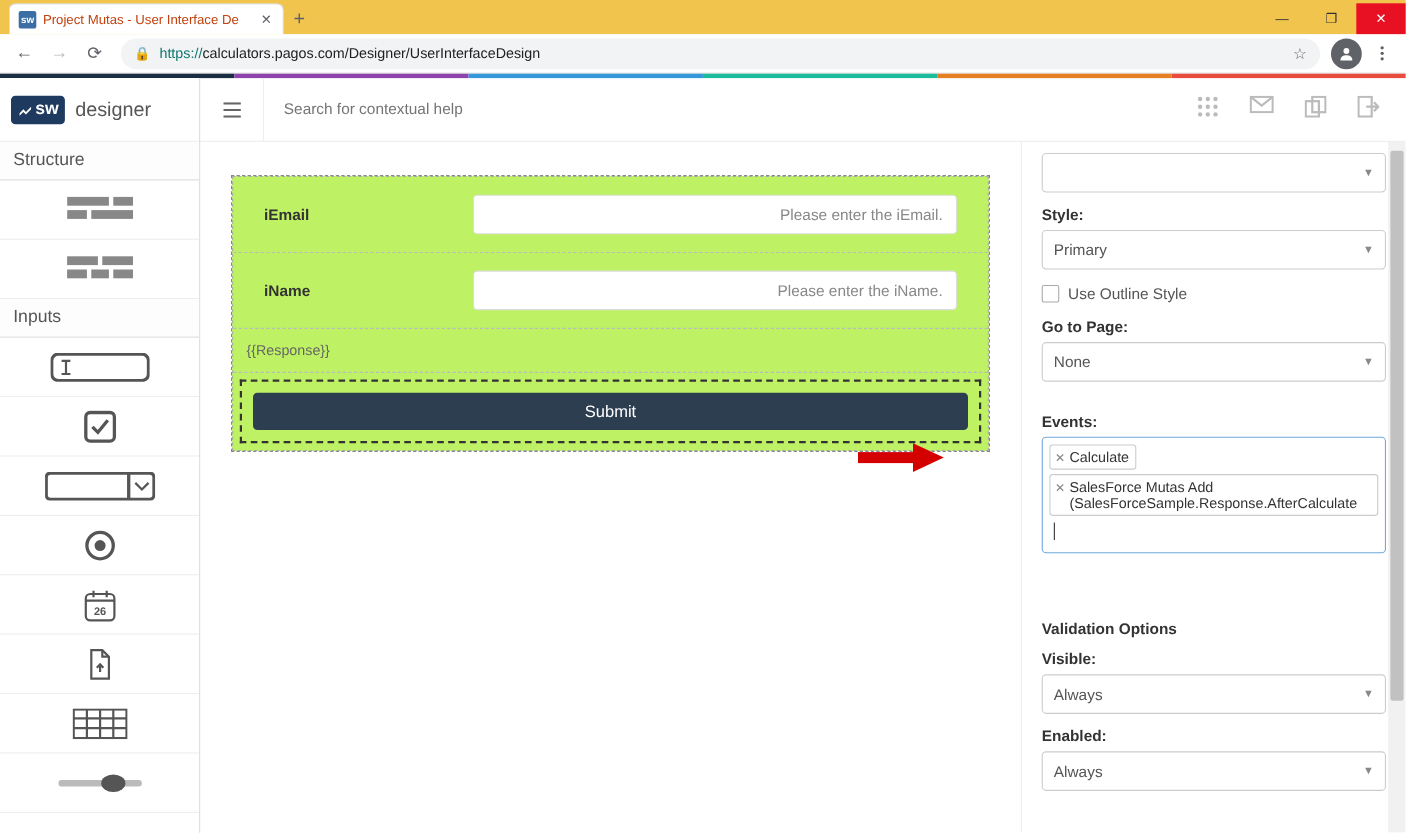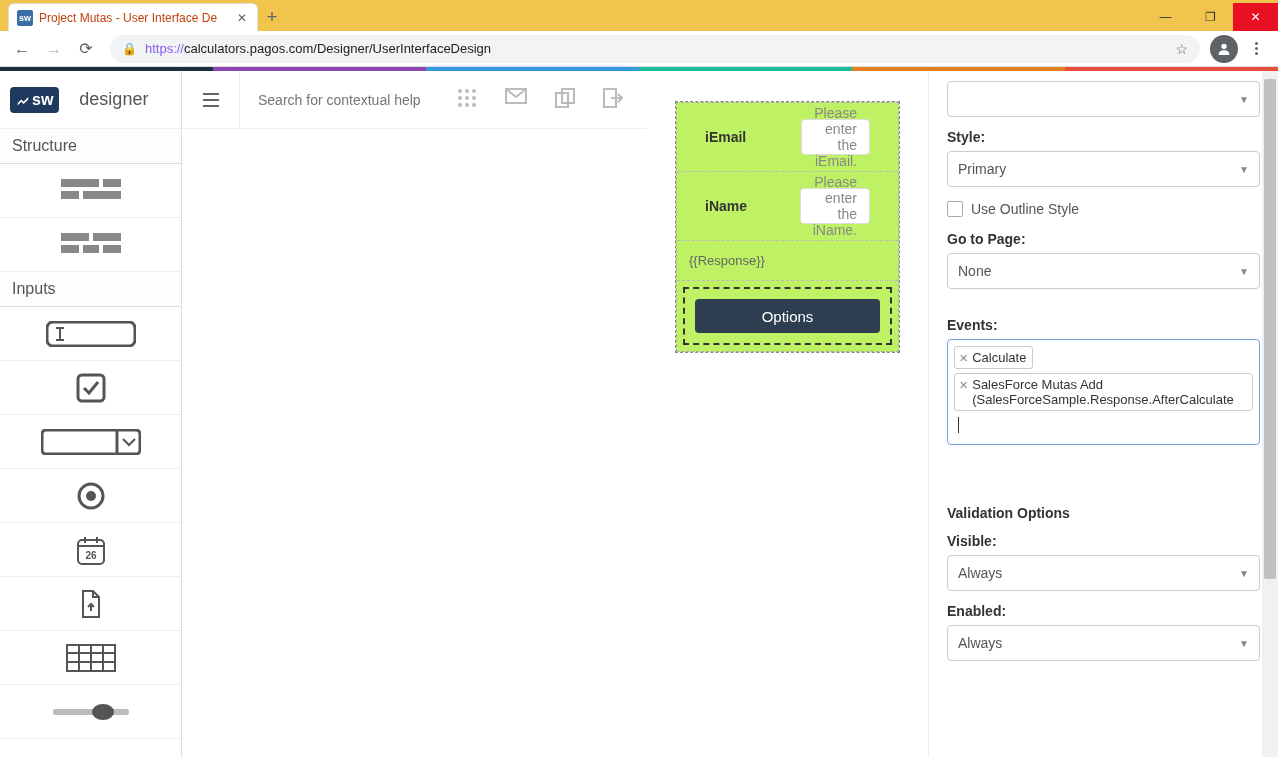--- a/index.html
+++ b/index.html
@@ -15,43 +15,43 @@
 .win-controls { margin-left: auto; display: flex; }
 .win-btn { width: 45px; height: 28px; display: flex; align-items: center; justify-content: center; color: #333; font-size: 12px; cursor: pointer; }
 .win-close { background: #e81123; color: #fff; }
 
 .addrbar { height: 36px; display: flex; align-items: center; padding: 0 8px; border-bottom: 1px solid #ddd; gap: 4px; }
 .nav-btn { width: 28px; height: 28px; display: flex; align-items: center; justify-content: center; color: #5f6368; cursor: pointer; border-radius: 50%; }
 .nav-btn.disabled { color: #bbb; cursor: default; }
 .omnibox { flex: 1; height: 28px; display: flex; align-items: center; background: #f1f3f4; border-radius: 14px; padding: 0 12px; margin: 0 6px; }
 .lock { color: #5f6368; margin-right: 8px; font-size: 12px; }
 .url { font-size: 13px; color: #202124; }
-.url .proto { color: #8b5cf6; }
+.url .proto { color: #0f766e; }
 .star { color: #5f6368; margin-left: auto; font-size: 14px; }
 .avatar-btn { width: 28px; height: 28px; border-radius: 50%; background: #5f6368; color:#fff; display:flex; align-items:center; justify-content:center; font-size:14px;}
 .menu-dots { display: flex; flex-direction: column; gap: 2px; align-items: center; justify-content: center; width: 28px; height: 28px; }
 .menu-dots span { width: 3px; height: 3px; background: #5f6368; border-radius: 50%; }
 
 .rainbow { height: 4px; display: flex; }
 .rainbow div { flex: 1; }
 .rb1 { background: #1b2f43; } .rb2 { background: #8e44ad; } .rb3 { background: #3498db; } .rb4 { background: #1abc9c; } .rb5 { background: #e67e22; } .rb6 { background: #e74c3c; }
 
 .app { display: flex; height: 686px; }
 
 
 .left-sidebar { width: 182px; border-right: 1px solid #ddd; display: flex; flex-direction: column; background:#fff;}
 .logo-row { height: 58px; display: flex; align-items: center; padding: 0 10px; border-bottom: 1px solid #eee; }
 .logo-badge { background: #1e3a5f; color: #fff; padding: 4px 6px; border-radius: 4px; font-size: 16px; font-weight: bold; display: flex; align-items: center; gap:2px;}
-.logo-text { font-size: 18px; color: #555; margin-left: 20px; font-weight: 300; }
+.logo-text { font-size: 18px; color: #555; margin-left: 9px; font-weight: 300; }
 .panel-header { padding: 8px 12px; font-size: 16px; color: #555; border-bottom: 1px solid #ddd; background:#fdfdfd;}
 .palette-item { height: 54px; display: flex; align-items: center; justify-content: center; border-bottom: 1px solid #eee; cursor: grab; font-weight: bold; }
 .palette-item svg, .palette-item .glyph { color: #555; }
 
 
-.main-col { flex: 1; display: flex; flex-direction: row; }
+.main-col { flex: 1; display: flex; flex-direction: column; }
 .topbar { height: 58px; display: flex; align-items: center; border-bottom: 1px solid #eee; }
 .hamburger { width: 58px; height: 58px; display: flex; align-items: center; justify-content: center; border-right: 1px solid #eee; cursor: pointer; color: #666; }
 .search-help { flex: 1; padding: 0 18px; }
 .search-help input { border: none; outline: none; font-size: 14px; color: #888; width: 100%; }
 .top-icons { display: flex; gap: 28px; padding-right: 24px; color: #aaa; }
 .top-icons .ticon { cursor: pointer; }
 
 
 .workrow { flex: 1; display: flex; overflow: hidden; }
 .canvas { flex: 1; padding: 30px 28px; position: relative; overflow:auto;}
@@ -292,21 +292,21 @@
               <div class="form-label">iName</div>
               <div class="form-input">
                   <span>Please enter the iName.</span>
                 </div>
             </div>
             <div class="response-row">
               <span>{{Response}}</span>
             </div>
             <div class="form-row last" style="padding:4px;">
               <div class="submit-wrap" style="width:100%;">
-                <button class="submit-btn">Options</button>
+                <button class="submit-btn">Submit</button>
               </div>
             </div>
           </div>
         </div>
         <svg class="red-arrow" style="top:272px; left:598px;" width="80" height="28">
           <rect x="0" y="10" width="50" height="10" fill="#d40000"></rect>
           <polygon points="50,2 78,15 50,28" fill="#d40000"></polygon>
         </svg>
       </div>
 

